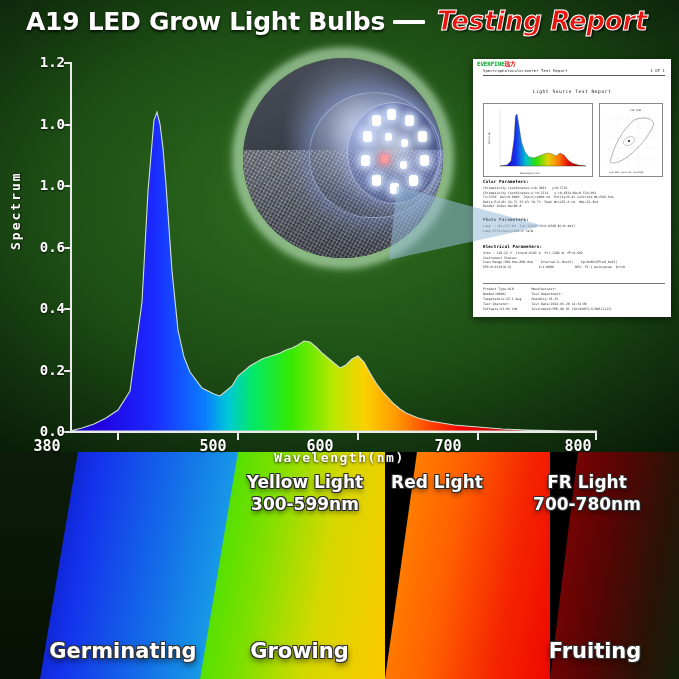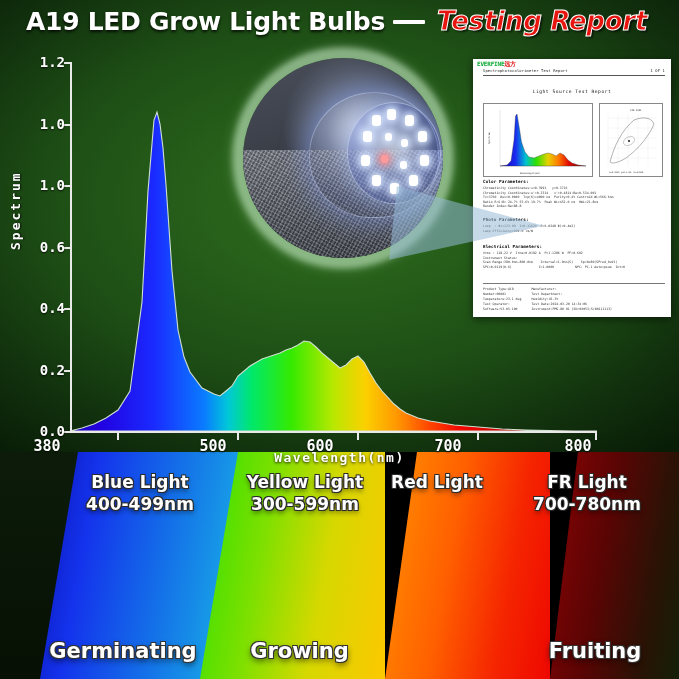--- a/index.html
+++ b/index.html
@@ -403,24 +403,20 @@
     </div>
   </div>
 
   <div class="bands">
     <div class="band b-edge-left"></div>
     <div class="band b-blue"></div>
     <div class="band b-yellow"></div>
     <div class="band b-red"></div>
     <div class="band b-fr"></div>
 
-    <div class="band-label" style="left:70px;width:140px">
-      <div>Blue Light</div>
-      <div>400-499nm</div>
-    </div>
 
     <div class="stage-label" style="left:28px;width:190px">Germinating</div>
 
     <div class="band-label" style="left:225px;width:160px">
       <div>Yellow Light</div>
       <div>300-599nm</div>
     </div>
 
     <div class="stage-label" style="left:212px;width:175px">Growing</div>
 

